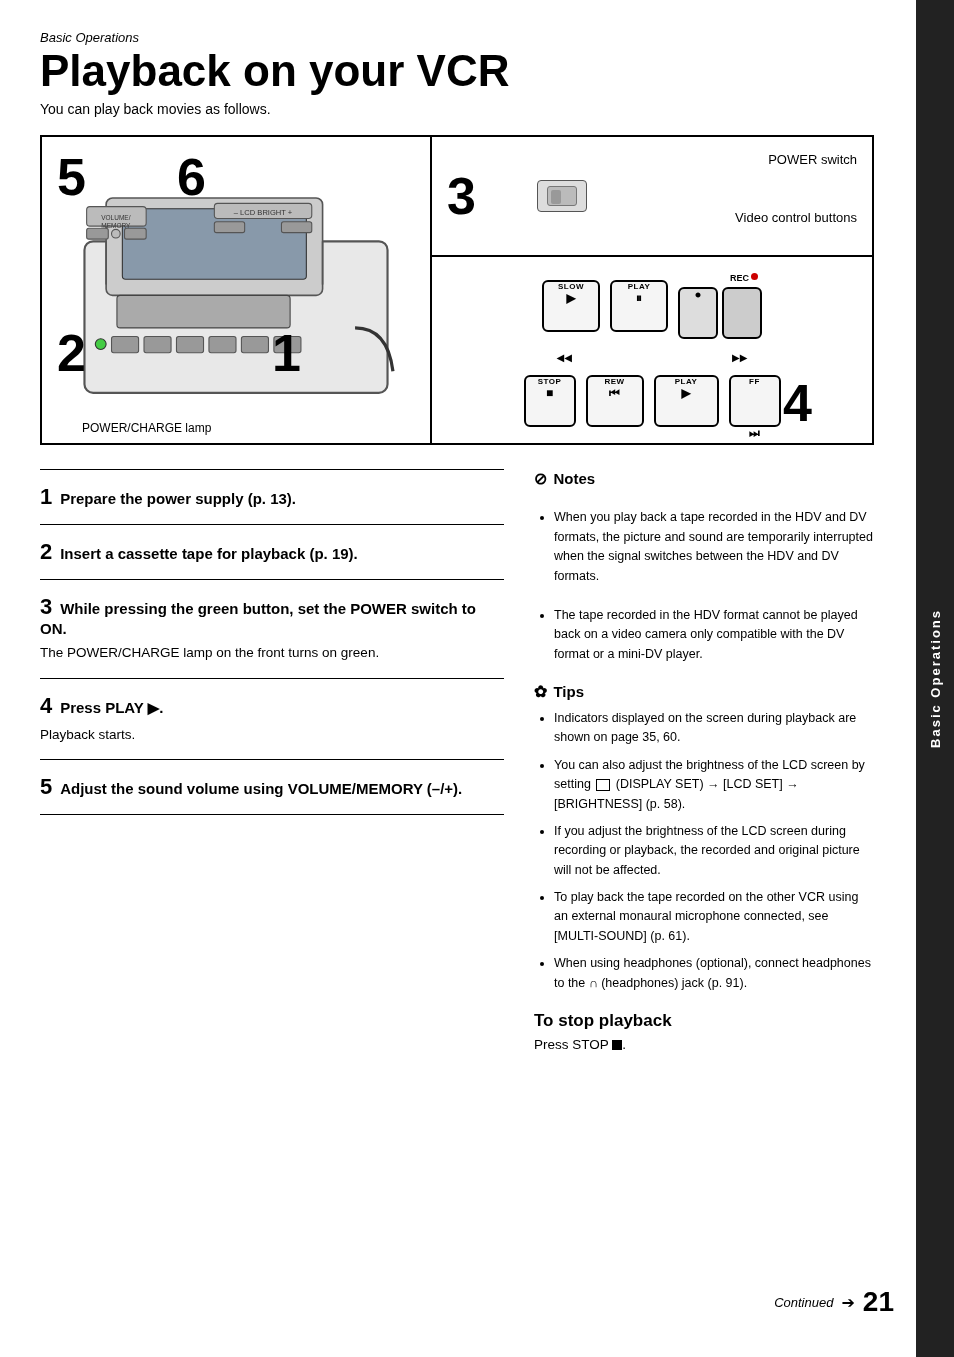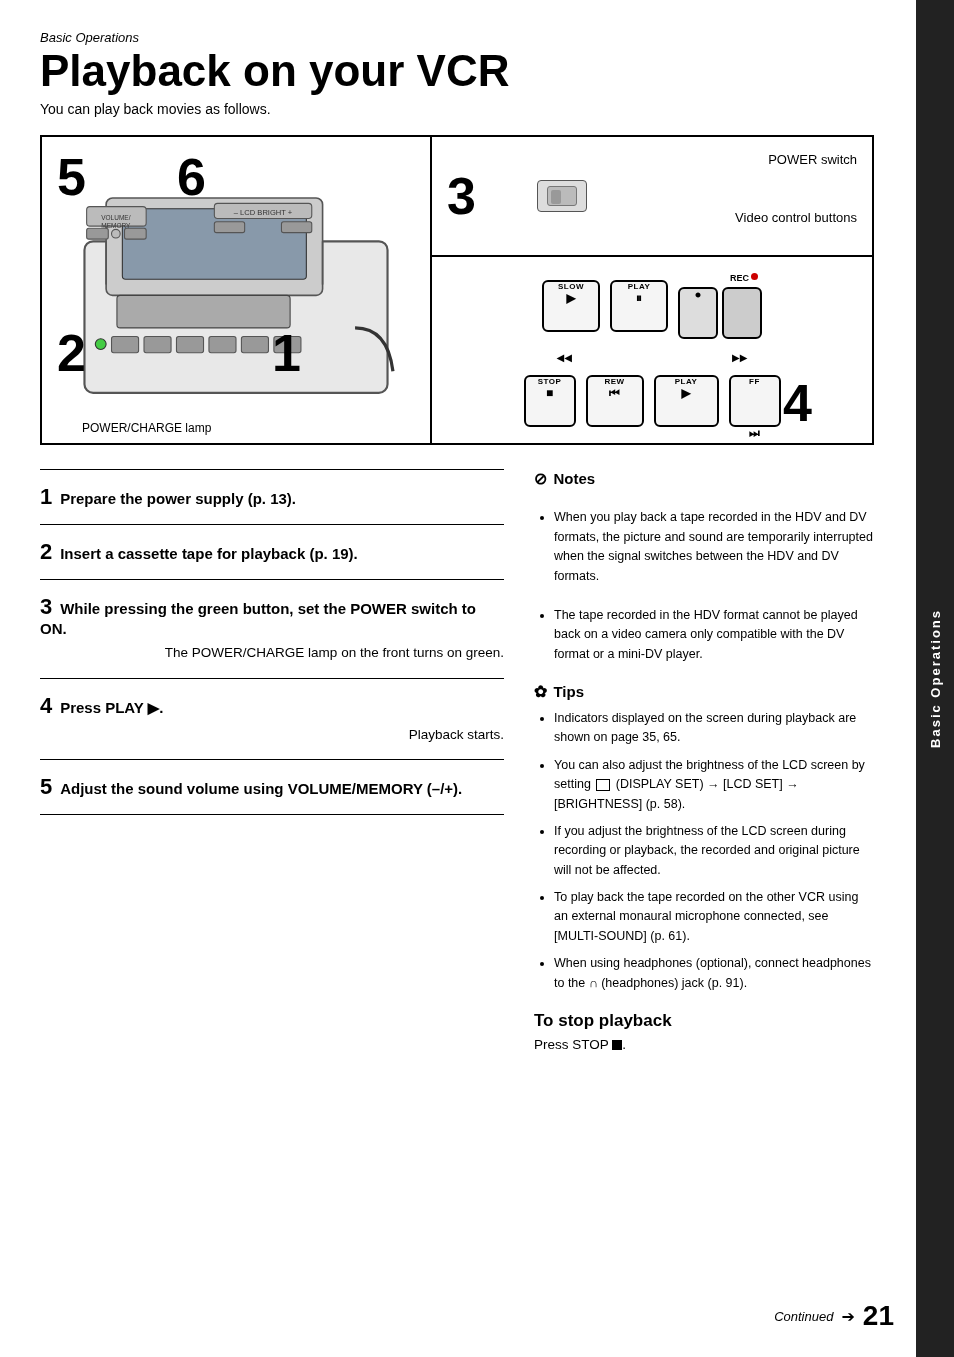--- a/index.html
+++ b/index.html
@@ -230,21 +230,20 @@
       font-size: 15px;
       font-weight: bold;
       display: inline;
     }
 
     .step-body {
       font-size: 13.5px;
       margin-top: 6px;
       line-height: 1.5;
       padding-left: 0;
-      text-align: right;
     }
 
     
     .notes-section {
       margin-bottom: 18px;
     }
 
     .notes-header {
       font-size: 15px;
       font-weight: bold;
@@ -326,21 +325,21 @@
       font-size: 13px;
       font-weight: bold;
       writing-mode: vertical-rl;
       transform: rotate(180deg);
       letter-spacing: 2px;
     }
 
     
     .page-footer {
       position: absolute;
-      bottom: 25px;
+      bottom: 39px;
       right: 60px;
       font-size: 14px;
       display: flex;
       align-items: center;
       gap: 8px;
     }
 
     .continued-label {
       font-style: italic;
       font-size: 13px;
@@ -554,21 +553,21 @@
           <li>The tape recorded in the HDV format cannot be played back on a video camera only compatible with the DV format or a mini-DV player.</li>
         </ul>
       </div>
 
       <div class="notes-section">
         <div class="tips-header">
           <span class="tips-icon">✿</span>
           <span>Tips</span>
         </div>
         <ul class="tips-list">
-          <li>Indicators displayed on the screen during playback are shown on page 35, 65.</li>
+          <li>Indicators displayed on the screen during playback are shown on page 35, 60.</li>
           <li>You can also adjust the brightness of the LCD screen by setting <span class="inline-square"></span> (DISPLAY SET) → [LCD SET] → [BRIGHTNESS] (p. 58).</li>
           <li>If you adjust the brightness of the LCD screen during recording or playback, the recorded and original picture will not be affected.</li>
           <li>To play back the tape recorded on the other VCR using an external monaural microphone connected, see [MULTI-SOUND] (p. 61).</li>
           <li>When using headphones (optional), connect headphones to the ∩ (headphones) jack (p. 91).</li>
         </ul>
       </div>
 
       <div class="stop-playback-section">
         <div class="stop-title">To stop playback</div>
         <div class="stop-body">Press STOP <span class="stop-square"></span>.</div>

